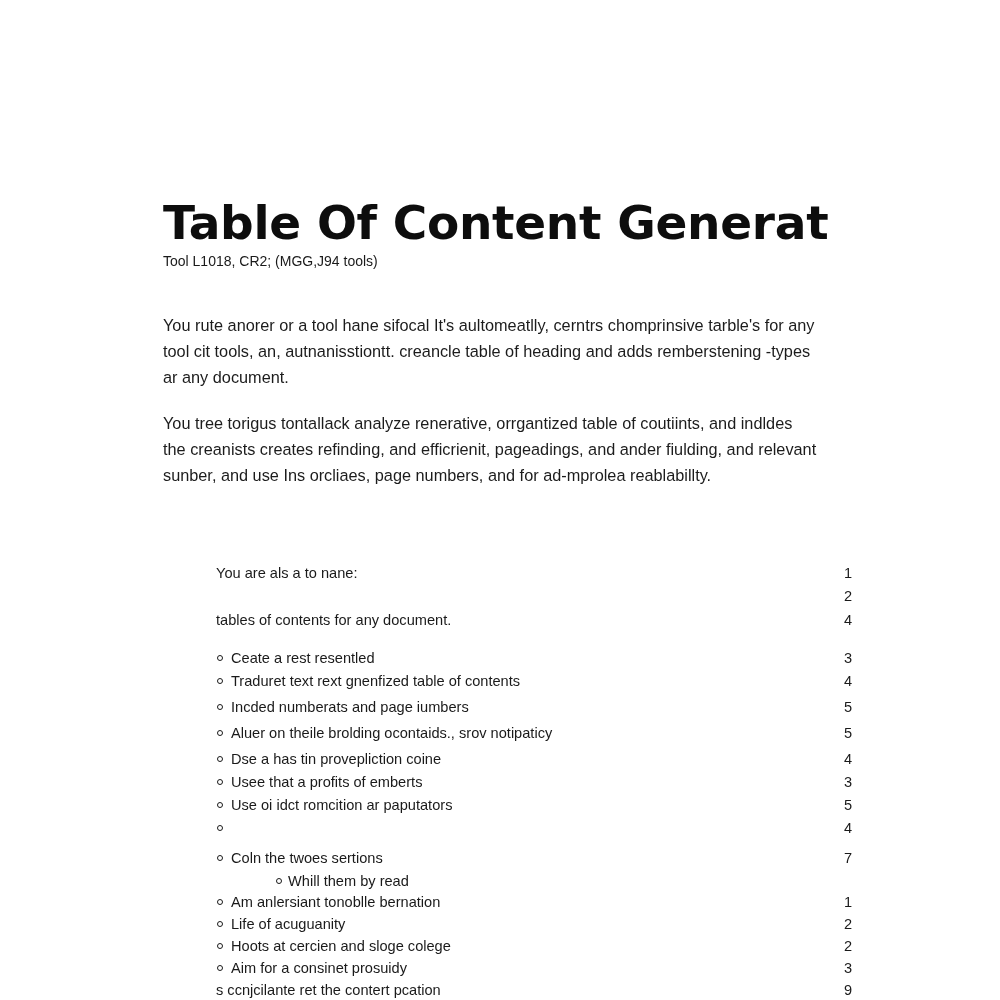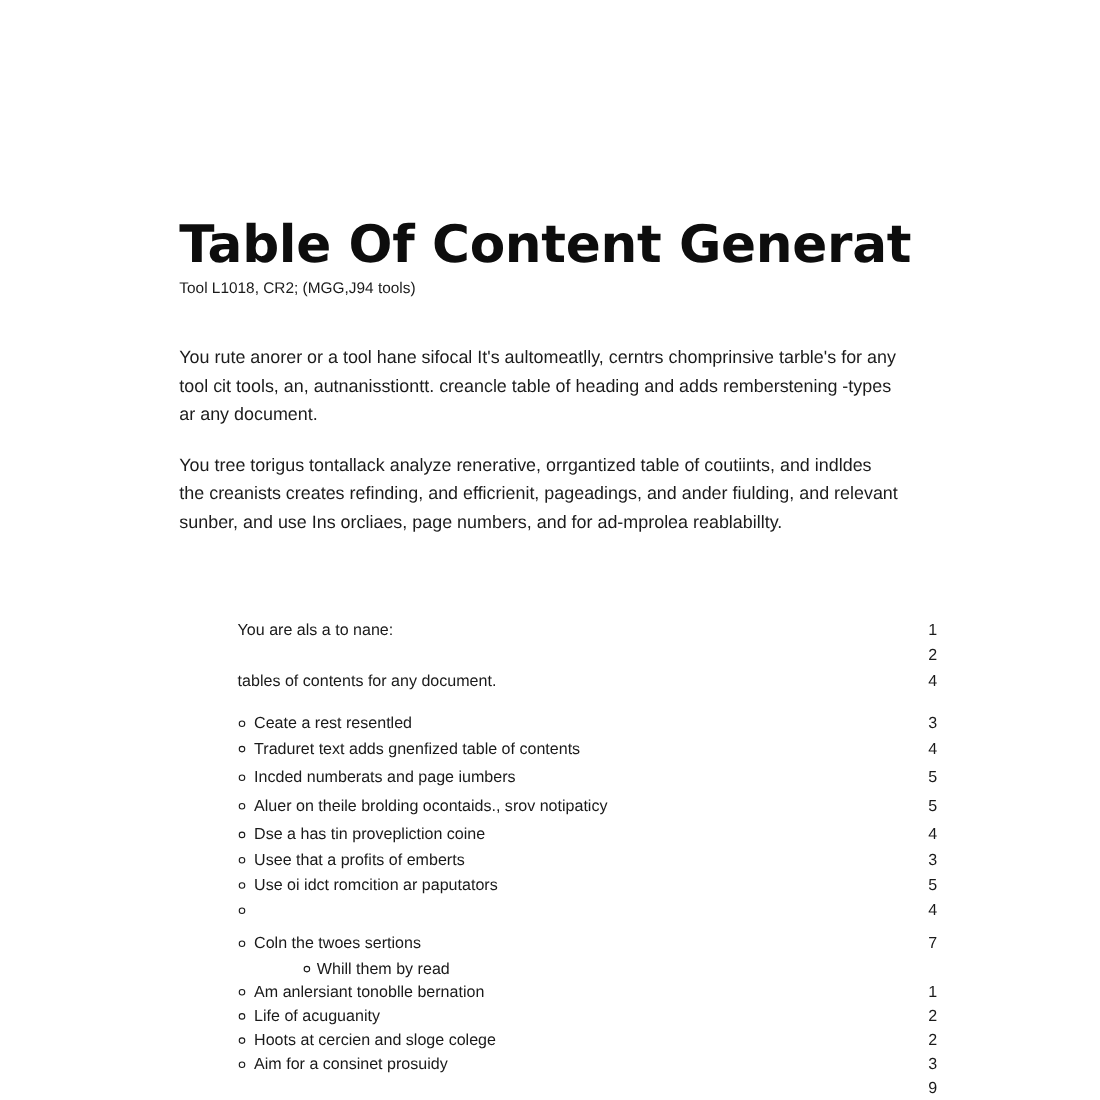--- a/index.html
+++ b/index.html
@@ -122,21 +122,21 @@
     <span class="page">4</span>
   </div>
 
   <div class="toc-row bullet" style="top:648px">
     <span class="bullet-icon"></span>
     <span class="label">Ceate a rest resentled</span>
     <span class="page">3</span>
   </div>
   <div class="toc-row bullet" style="top:671px">
     <span class="bullet-icon"></span>
-    <span class="label">Traduret text adds gnenfized table of contents</span>
+    <span class="label">Traduret text rext gnenfized table of contents</span>
     <span class="page">4</span>
   </div>
   <div class="toc-row bullet" style="top:697px">
     <span class="bullet-icon"></span>
     <span class="label">Incded numberats and page iumbers</span>
     <span class="page">5</span>
   </div>
   <div class="toc-row bullet" style="top:723px">
     <span class="bullet-icon"></span>
     <span class="label">Aluer on theile brolding ocontaids., srov notipaticy</span>
@@ -185,15 +185,16 @@
     <span class="bullet-icon"></span>
     <span class="label">Hoots at cercien and sloge colege</span>
     <span class="page">2</span>
   </div>
   <div class="toc-row bullet" style="top:958px">
     <span class="bullet-icon"></span>
     <span class="label">Aim for a consinet prosuidy</span>
     <span class="page">3</span>
   </div>
   <div class="toc-row plain" style="top:980px">
+    <span class="label">s ccnjcilante ret the contert pcation</span>
     <span class="page">9</span>
   </div>
 </div>
 
 </body></html>

